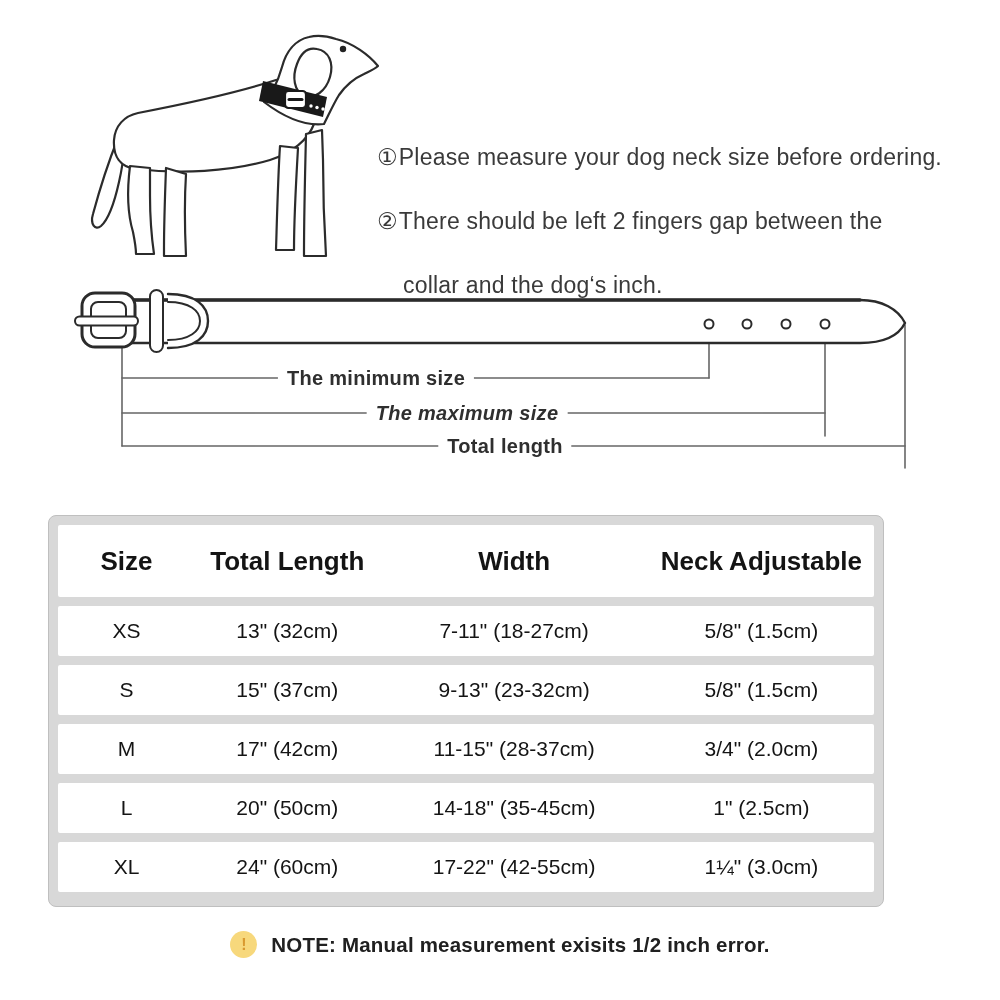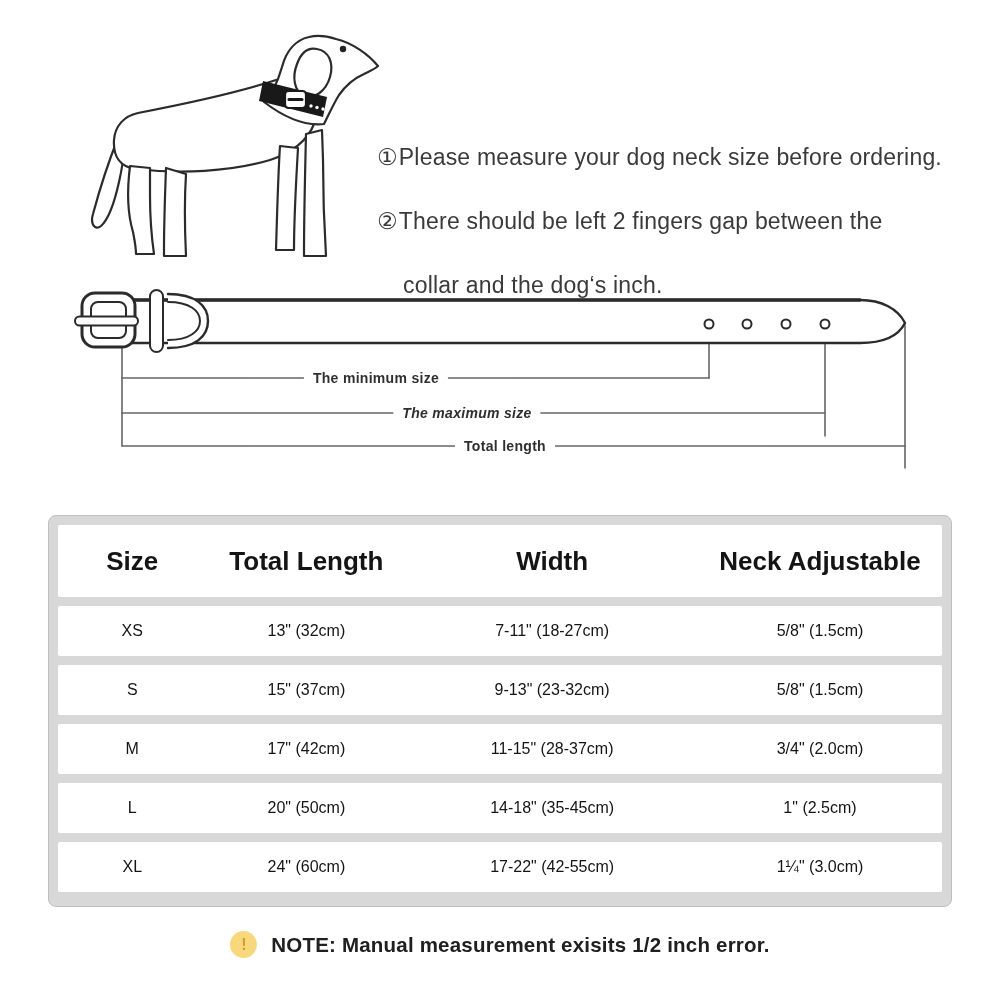--- a/index.html
+++ b/index.html
@@ -24,35 +24,35 @@
   }
   .instr-line { white-space:nowrap;margin-top:27px; }
   .instr-marker { margin-right:1px; }
   .indent { padding-left:26px; }
 
   
   .belt-svg { position:absolute; left:60px; top:285px; }
   .measure-label {
     position:absolute; transform:translate(-50%,-50%);
     background:#ffffff; padding:0 9px;
-    font-size:14px; font-weight:bold; color:#2f2f2f;
+    font-size:20px; font-weight:bold; color:#2f2f2f;
     letter-spacing:0.3px; white-space:nowrap;
   }
 
   
   .size-table {
-    position:absolute; left:48px; top:515px; width:904px; height:392px;
+    position:absolute; left:48px; top:515px; width:836px; height:392px;
     background:#d8d8d8; border:1px solid #bfbfbf; border-radius:8px;
     padding:9px; display:flex; flex-direction:column; gap:9px;
   }
   .t-row {
     background:#ffffff; border-radius:2px; flex:0 0 50px;
     display:grid; grid-template-columns:16.8% 22.6% 33% 27.6%;
     align-items:center; text-align:center;
-    font-size:16px; color:#141414;
+    font-size:21px; color:#141414;
   }
   .t-header { flex:0 0 72px; font-size:26px; font-weight:bold; }
 
   
   .note {
     position:absolute; left:0; top:931px; width:1000px;
     display:flex; justify-content:center; align-items:center; gap:14px;
   }
   .note-icon {
     width:27px; height:27px; border-radius:50%;

